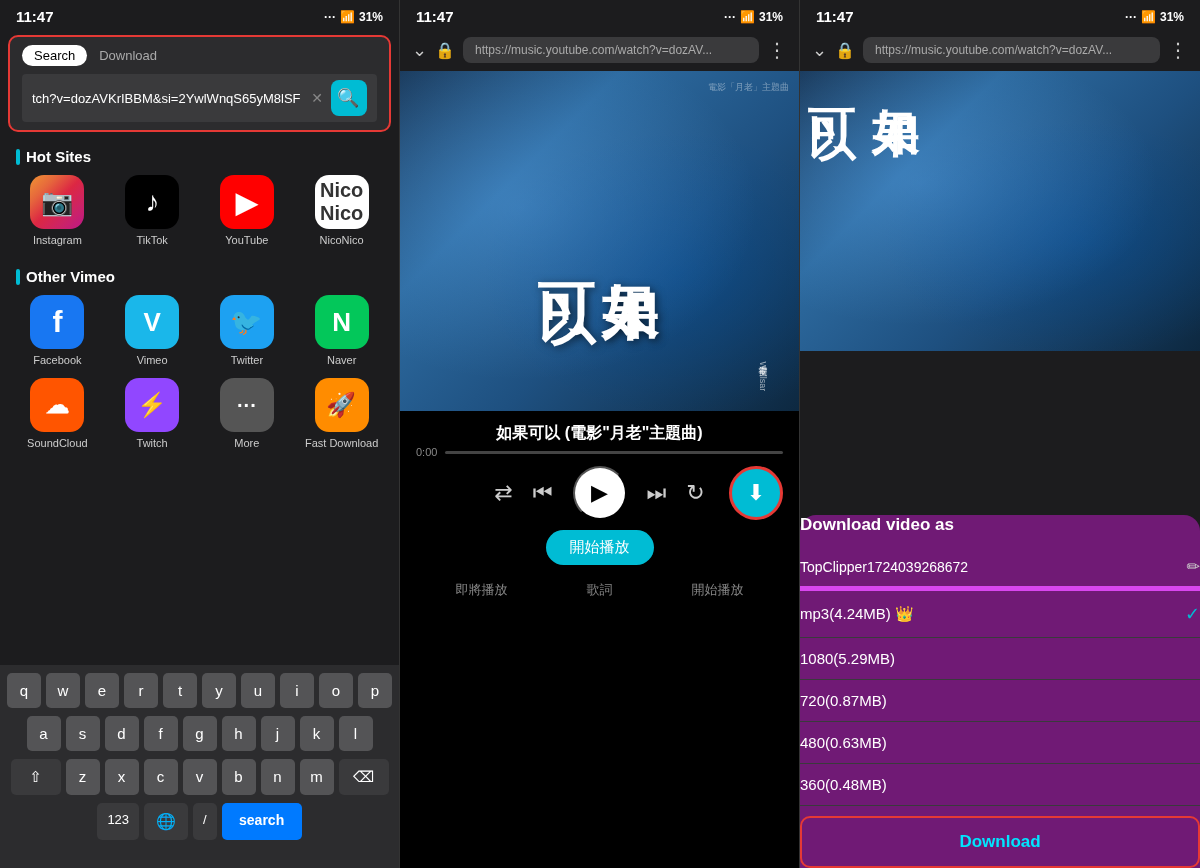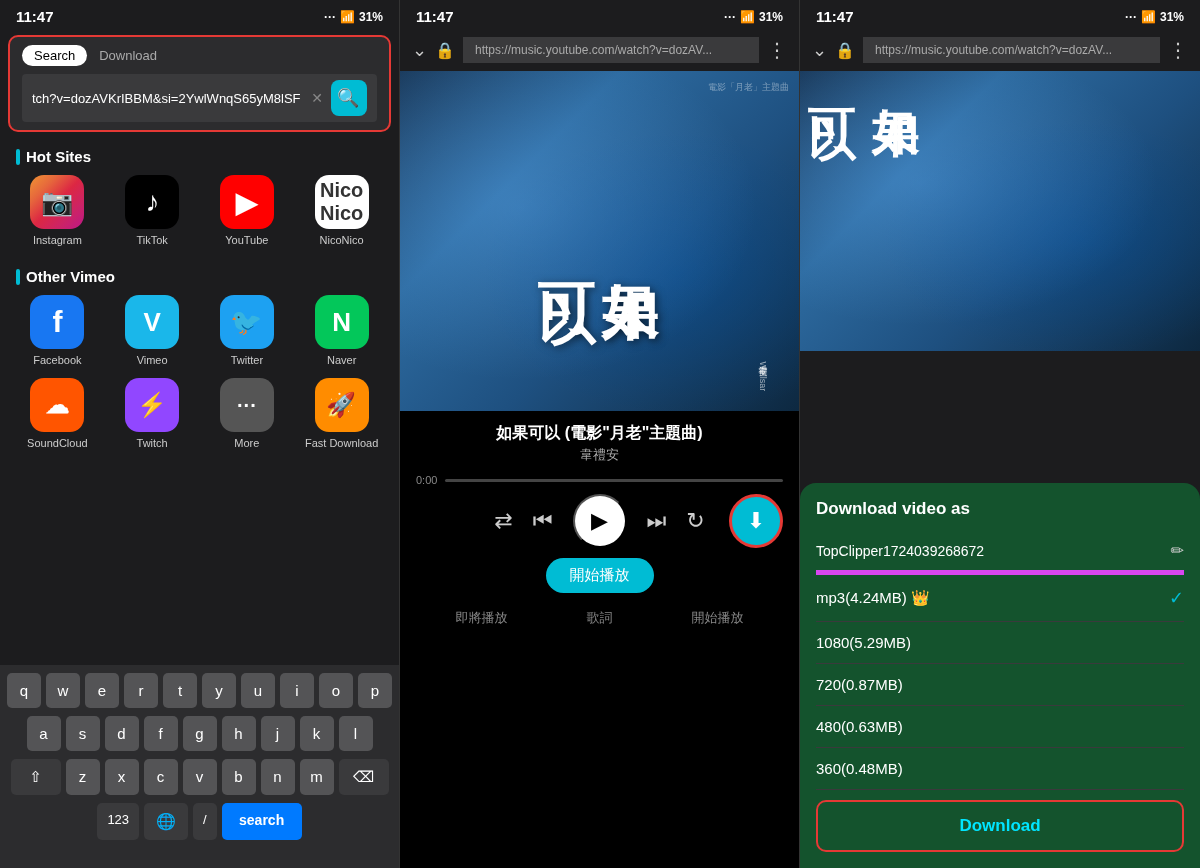--- a/index.html
+++ b/index.html
@@ -218,21 +218,21 @@
       background: #1c1c1e;
     }
     .browser-bar .nav-btn {
       color: #ccc;
       font-size: 18px;
       cursor: pointer;
     }
     .url-bar {
       flex: 1;
       background: #3a3a3c;
-      border-radius: 0;
+      border-radius: 8px;
       padding: 6px 12px;
       color: #aaa;
       font-size: 12px;
       display: flex;
       align-items: center;
       gap: 6px;
     }
     .more-btn { color: #ccc; font-size: 20px; cursor: pointer; }
 
     .album-art {
@@ -348,23 +348,22 @@
       padding: 8px 0 4px;
     }
     .player-tab { color: #888; font-size: 13px; cursor: pointer; }
 
     
     .download-panel {
       position: absolute;
       bottom: 0;
       left: 0;
       right: 0;
-      background: #14532d;
+      background: #701a75;
       border-radius: 16px 16px 0 0;
-      padding: 16px;
       z-index: 10;
     }
     .download-title {
       color: #fff;
       font-size: 17px;
       font-weight: 700;
       margin-bottom: 12px;
     }
     .filename-row {
       display: flex;
@@ -590,21 +589,20 @@
     <div class="album-text">
       <div class="album-chinese">如果<br>可以</div>
     </div>
 
     <div style="position:absolute;bottom:20px;right:30px;color:rgba(255,255,255,0.6);font-size:9px;writing-mode:vertical-rl;">韋禮安 Wellsar</div>
     <div style="position:absolute;top:10px;right:10px;color:rgba(255,255,255,0.4);font-size:9px;">電影「月老」主題曲</div>
   </div>
 
   <div class="music-player">
     <div class="song-title">如果可以 (電影"月老"主題曲)</div>
-    <div class="song-artist">韋禮安</div>
     <div class="progress-row">
       <span class="progress-time">0:00</span>
       <div class="progress-bar">
         <div class="progress-fill"></div>
       </div>
     </div>
     <div class="play-controls">
       <span class="ctrl-btn">⇄</span>
       <span class="ctrl-btn">⏮</span>
       <button class="play-btn">▶</button>

